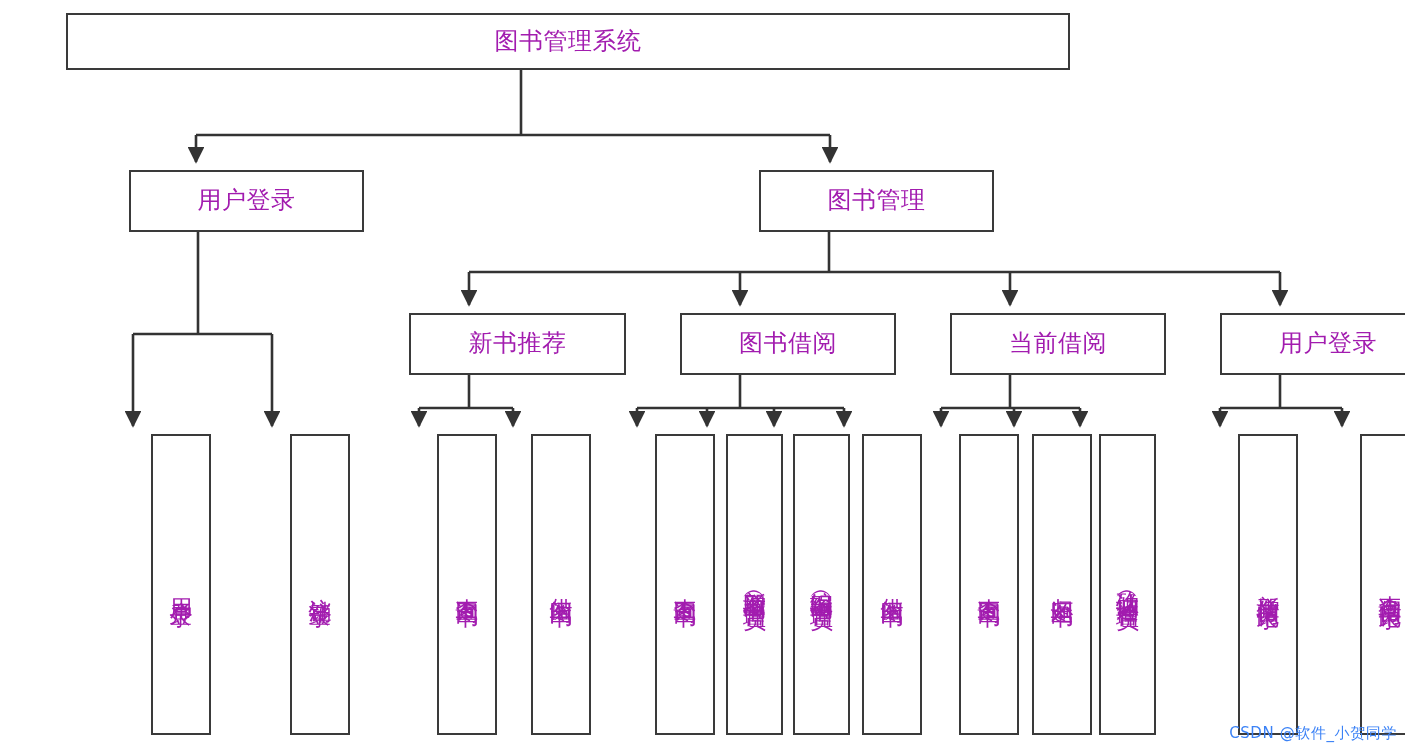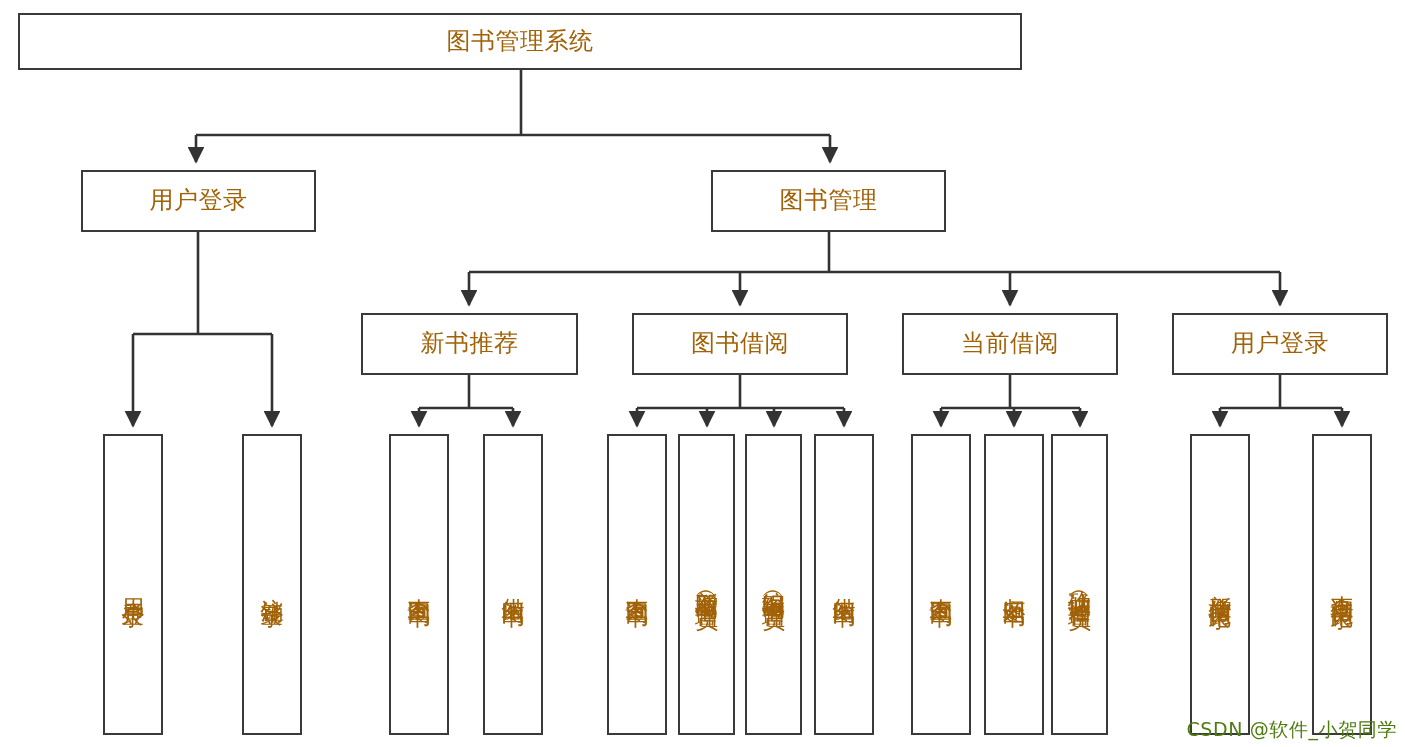--- a/index.html
+++ b/index.html
@@ -27,22 +27,23 @@
   }
   .node {
     position: absolute;
     box-sizing: border-box;
     background: #ffffff;
     border: 2.5px solid #3a3a3a;
     display: flex;
     align-items: center;
     justify-content: center;
     text-align: right;
-    color: #a16207;
+    color: #a21caf;
     z-index: 2;
+    margin-left: 48px;
   }
   .node-label {
     display: block;
     line-height: 1.32;
     letter-spacing: 0.5px;
     white-space: pre-wrap;
   }
   
   .node.horiz .node-label {
     font-size: 24px;
@@ -62,22 +63,22 @@
     text-orientation: upright;
     font-size: 23px;
     line-height: 1.18;
     letter-spacing: 2.5px;
     max-height: 100%;
   }
   #watermark {
     position: absolute;
     right: 8px;
     bottom: 4px;
-    font-size: 19px;
-    color: #4d7c0f;
+    font-size: 15px;
+    color: #3b82f6;
     letter-spacing: 0.6px;
     z-index: 5;
     white-space: nowrap;
     font-family: "DejaVu Sans", "Liberation Sans", sans-serif;
   }
 </style>
 </head>
 <body>
 
 <div id="diagram-root">

